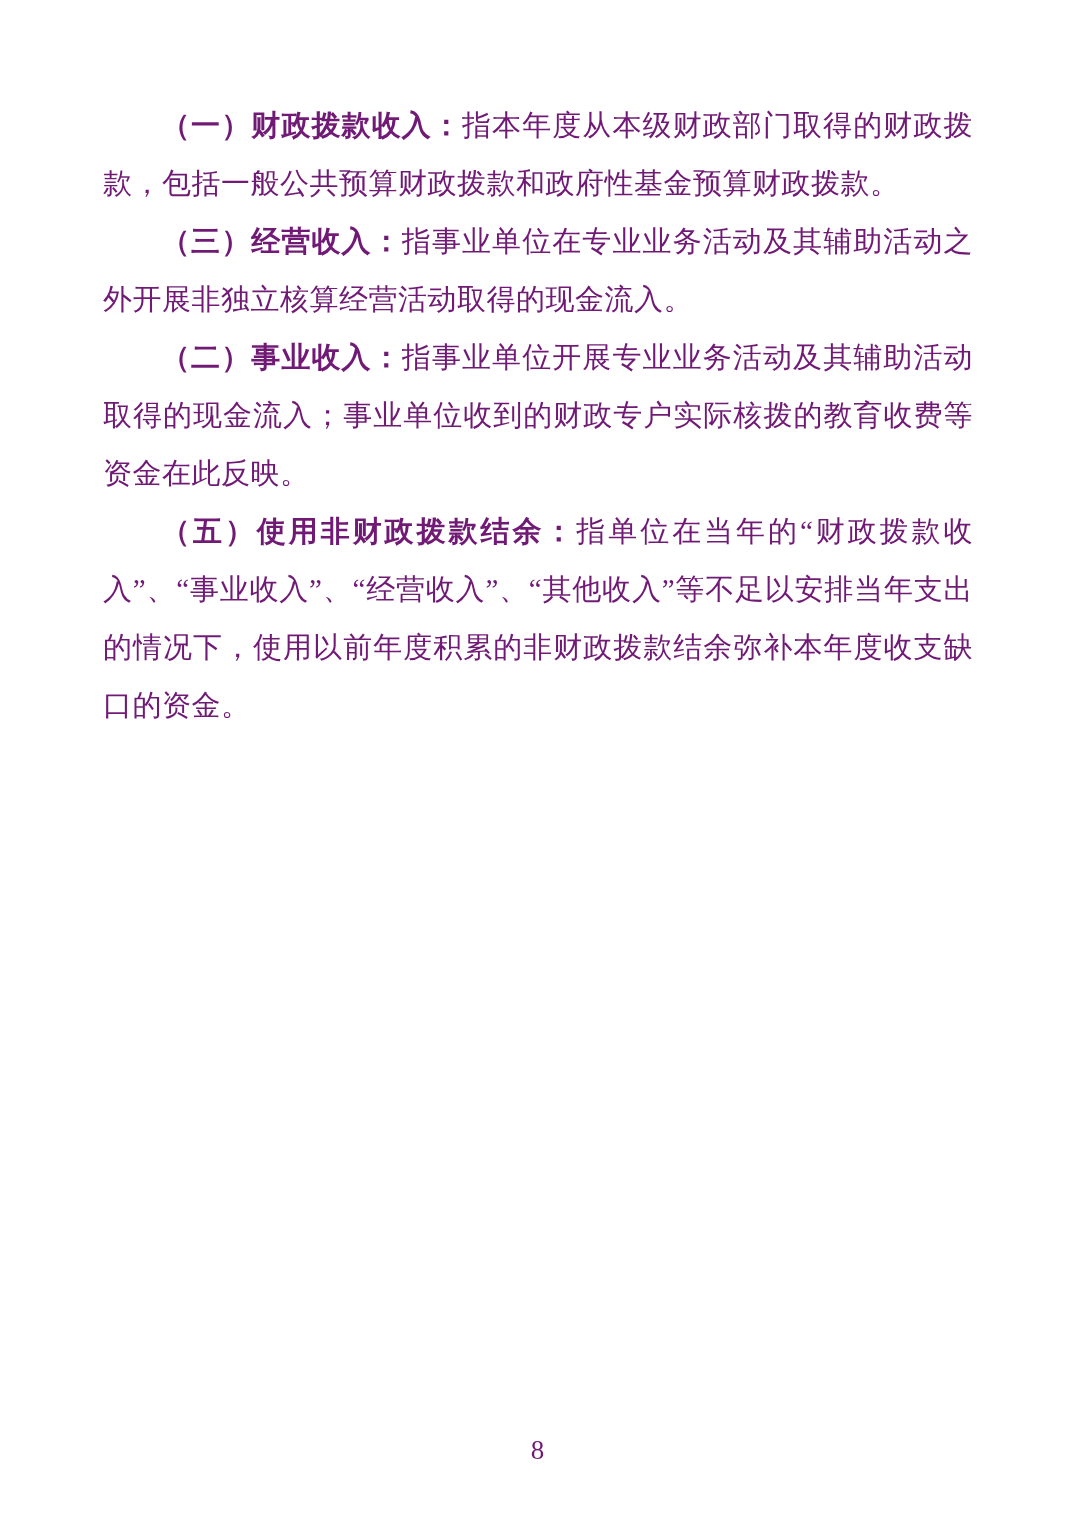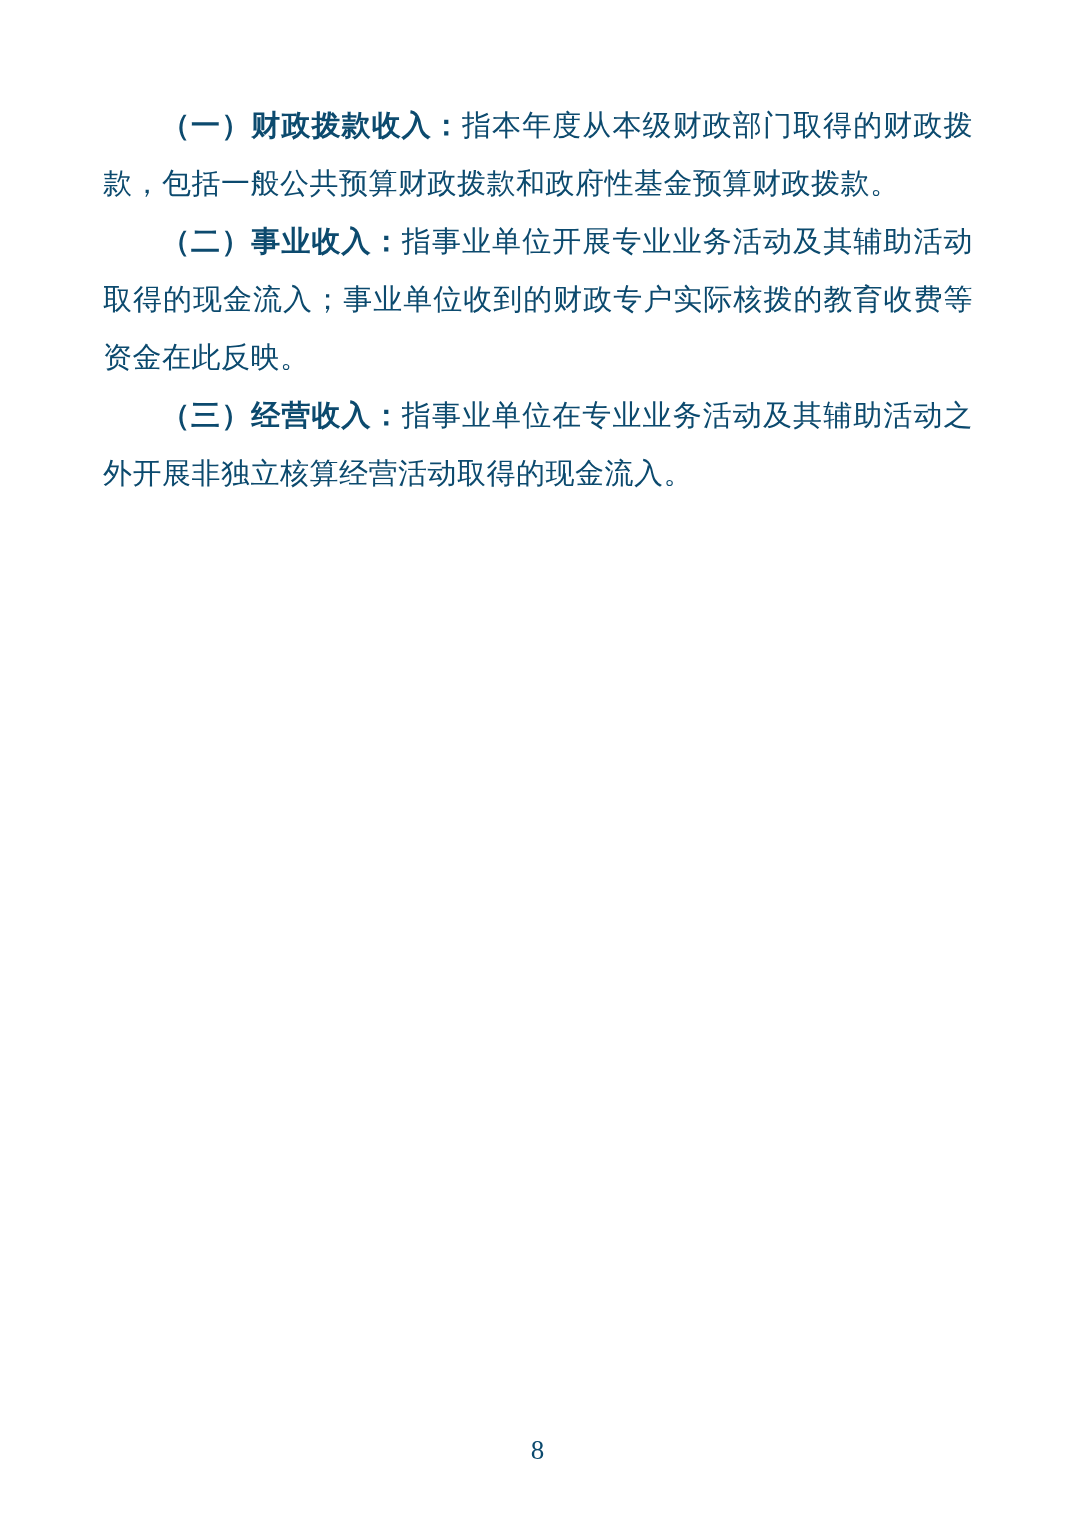--- a/index.html
+++ b/index.html
@@ -8,21 +8,21 @@
     background: #ffffff;
   }
 
   .page {
     position: relative;
     width: 1075px;
     height: 1520px;
     background: #ffffff;
     overflow: hidden;
     font-family: "Liberation Serif", "DejaVu Serif", serif;
-    color: #0c4a6e;
+    color: #701a75;
   }
 
   .doc-body {
     position: absolute;
     left: 103px;
     top: 96px;
     width: 870px;
     font-size: 29px;
     line-height: 58px;
     text-align: justify;
@@ -49,24 +49,25 @@
   }
 </style>
 </head>
 <body>
 
 <div class="page">
   <div class="doc-body">
 
     <p class="para"><b class="para-label">（一）财政拨款收入：</b><span>指本年度从本级财政部门取得的财政拨款，包括一般公共预算财政拨款和政府性基金预算财政拨款。</span></p>
 
+    <p class="para"><b class="para-label">（三）经营收入：</b><span>指事业单位在专业业务活动及其辅助活动之外开展非独立核算经营活动取得的现金流入。</span></p>
+
     <p class="para"><b class="para-label">（二）事业收入：</b><span>指事业单位开展专业业务活动及其辅助活动取得的现金流入；事业单位收到的财政专户实际核拨的教育收费等资金在此反映。</span></p>
 
-    <p class="para"><b class="para-label">（三）经营收入：</b><span>指事业单位在专业业务活动及其辅助活动之外开展非独立核算经营活动取得的现金流入。</span></p>
 
-
+    <p class="para"><b class="para-label">（五）使用非财政拨款结余：</b><span>指单位在当年的“财政拨款收入”、“事业收入”、“经营收入”、“其他收入”等不足以安排当年支出的情况下，使用以前年度积累的非财政拨款结余弥补本年度收支缺口的资金。</span></p>
 
 
 
   </div>
 
   <div class="page-number">8</div>
 </div>
 
 </body></html>

